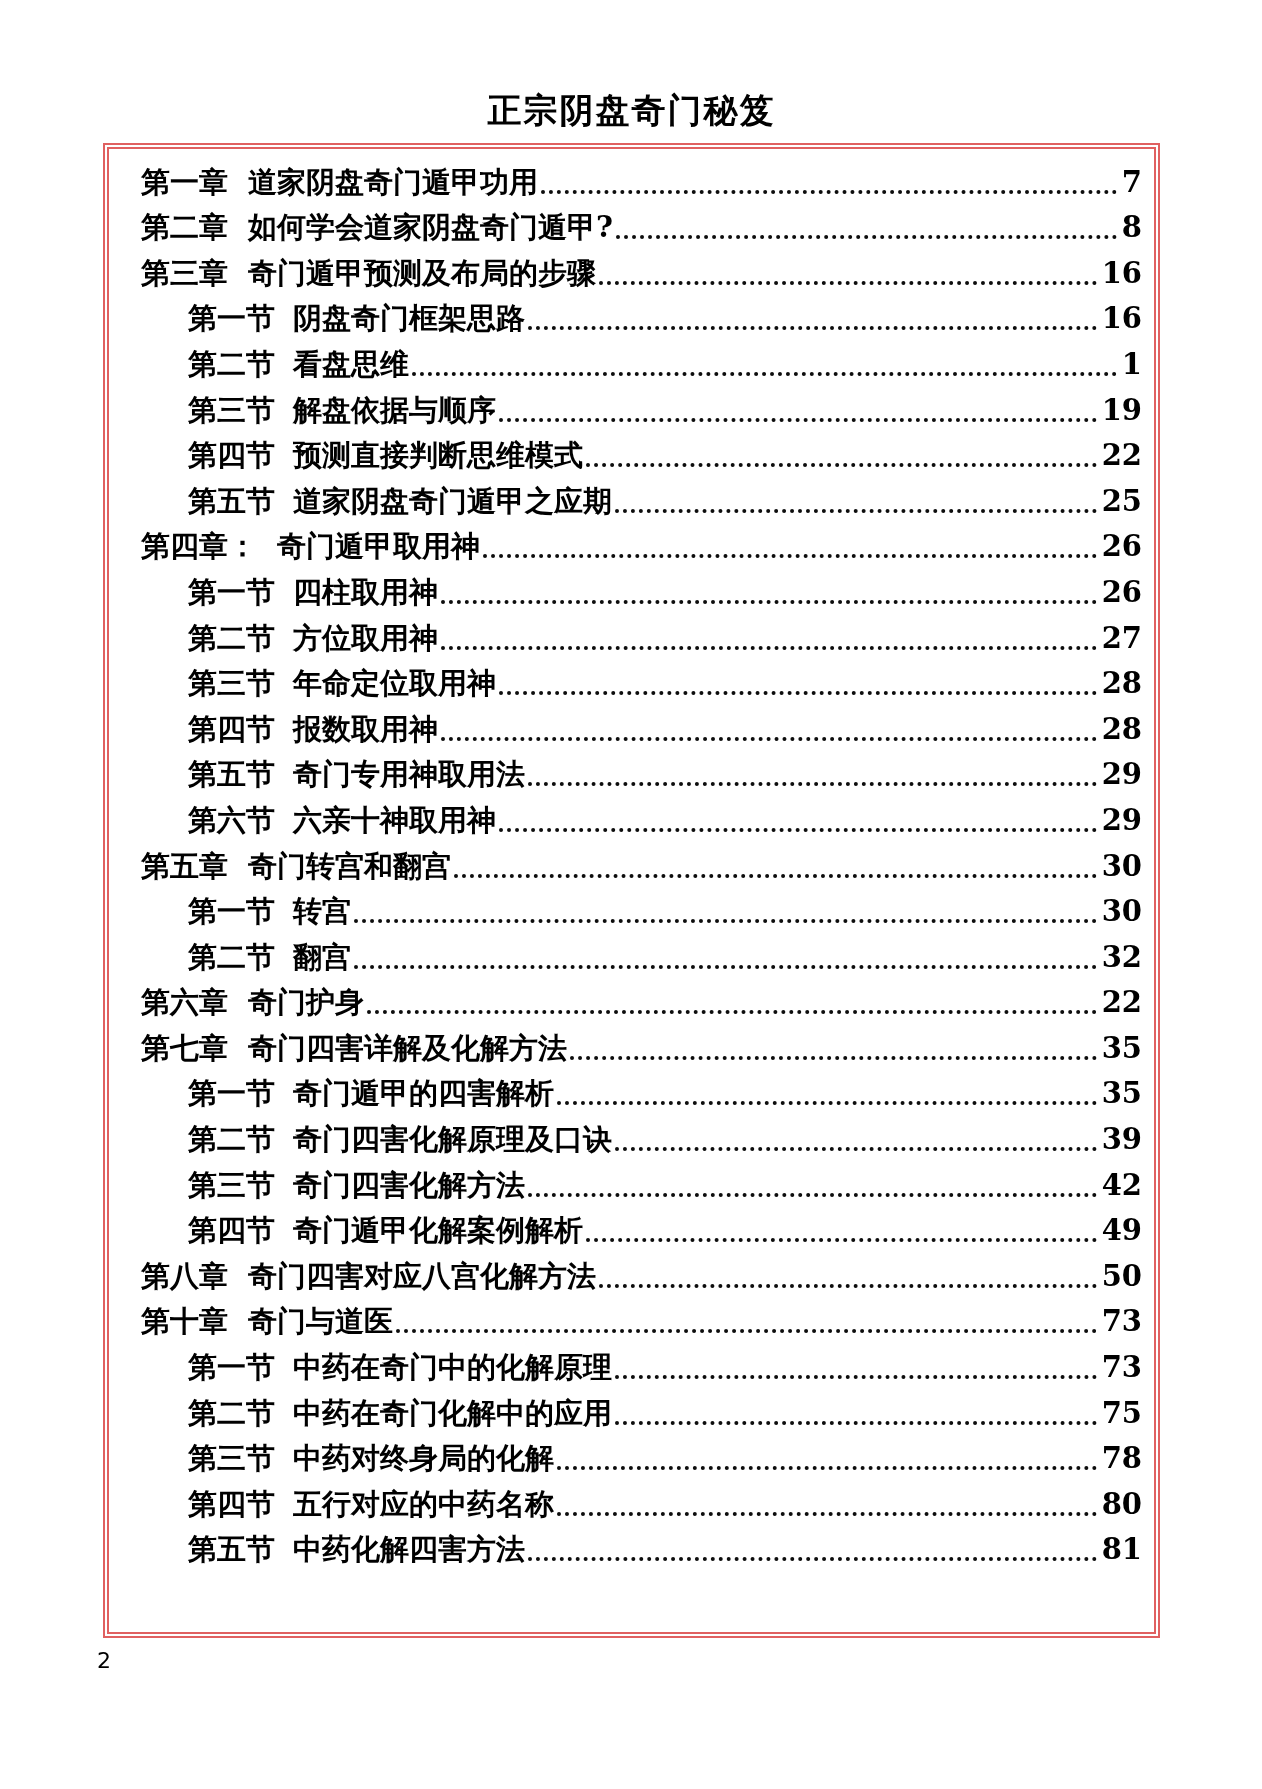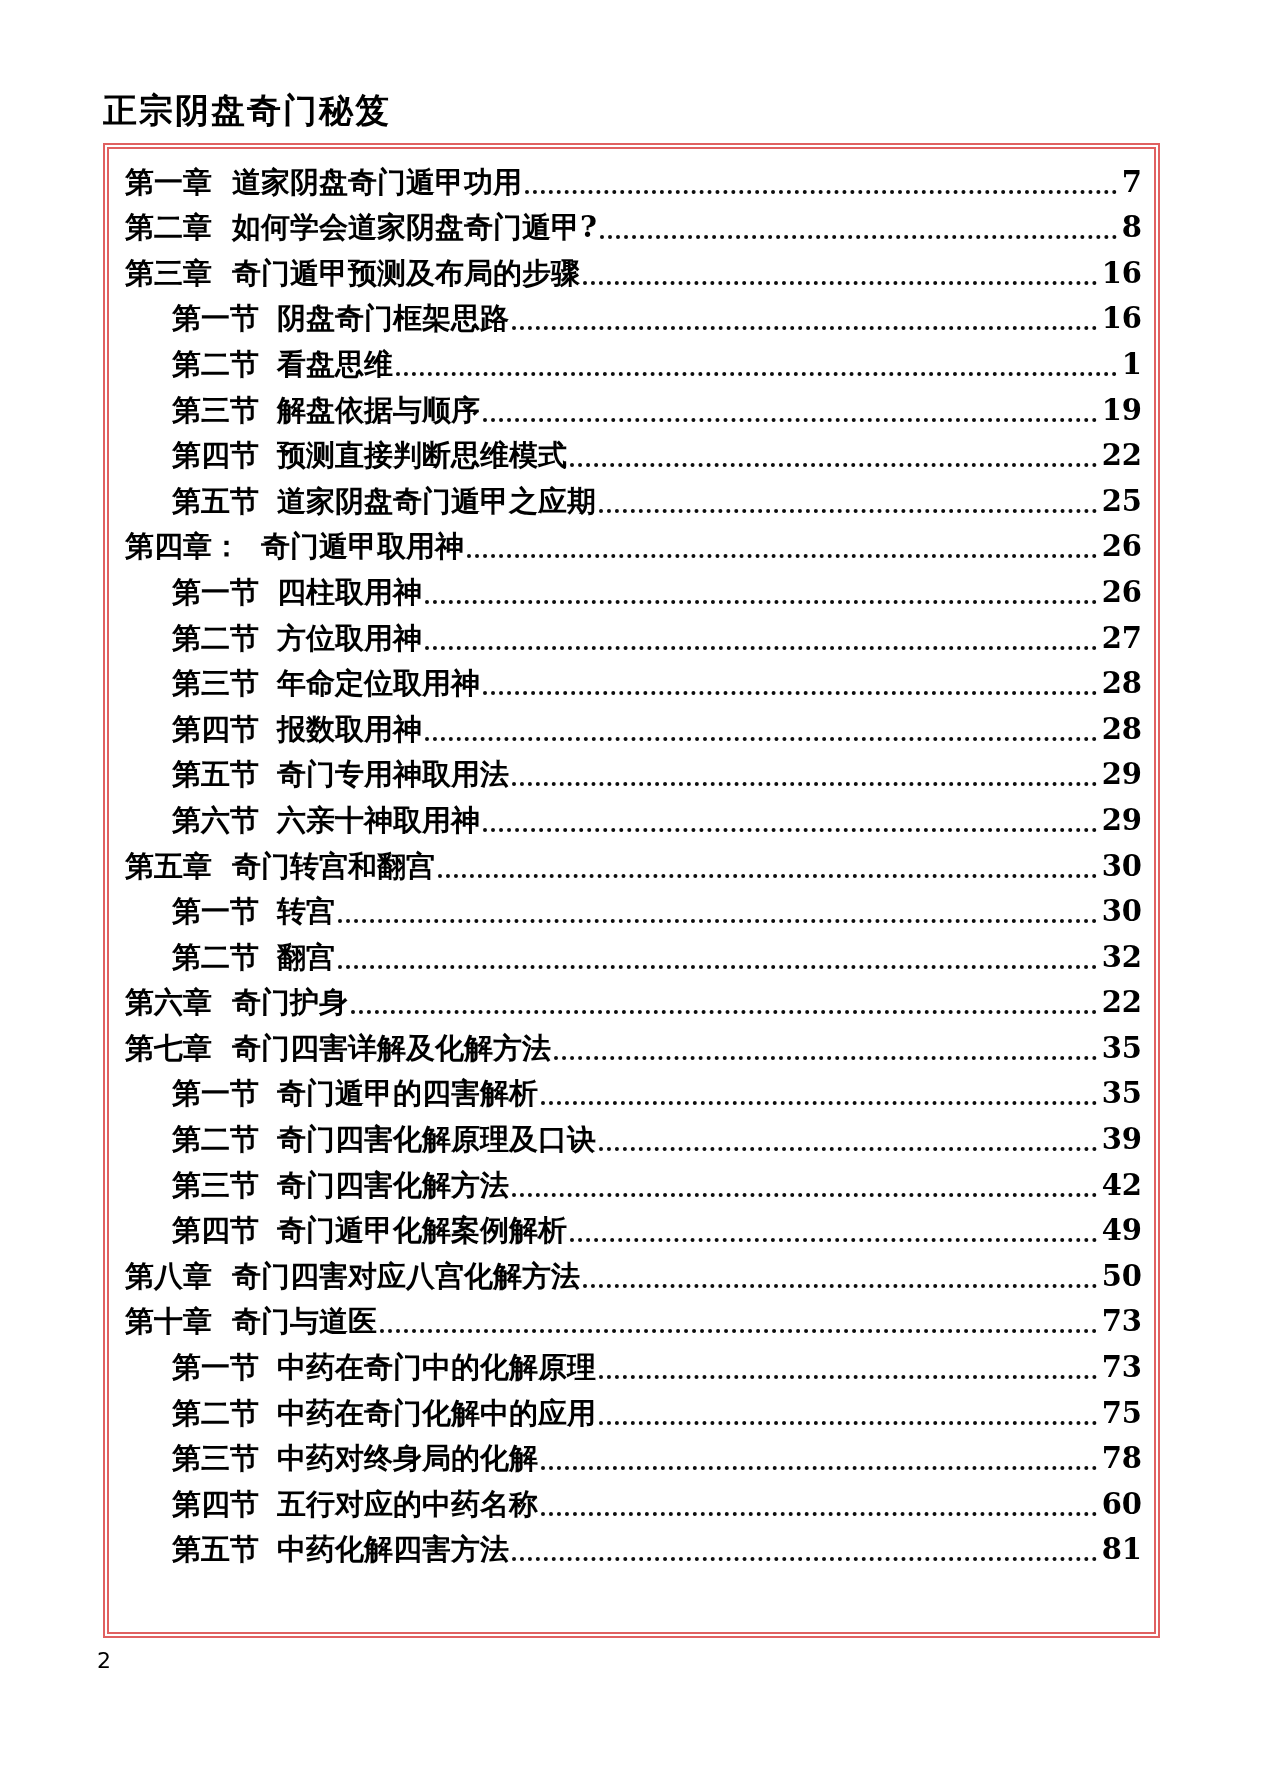--- a/index.html
+++ b/index.html
@@ -12,21 +12,21 @@
     width: 1262px;
     height: 1789px;
     font-family: "DejaVu Serif", "Liberation Serif", serif;
     color: #000000;
   }
   .doc-title {
     position: absolute;
     top: 88px;
     left: 103px;
     width: 1057px;
-    text-align: left;
+    text-align: center;
     font-size: 34px;
     font-weight: bold;
     letter-spacing: 2px;
     line-height: 1.3;
   }
   .toc-frame {
     position: absolute;
     left: 103px;
     top: 143px;
     width: 1057px;
@@ -36,20 +36,21 @@
     padding: 6px 12px 0 16px;
   }
   .toc-row {
     display: flex;
     align-items: flex-end;
     height: 45.6px;
     font-size: 29px;
     font-weight: bold;
     line-height: 38px;
     white-space: nowrap;
+    margin-left: 16px;
   }
   .toc-row.section {
     padding-left: 47px;
   }
   .toc-num {
     flex: none;
   }
   .toc-title {
     flex: none;
     margin-left: 20px;
@@ -262,21 +263,21 @@
       <div class="toc-row section">
         <span class="toc-num">第三节</span>
         <span class="toc-title">中药对终身局的化解</span>
         <span class="dot-leader"></span>
         <span class="toc-page">78</span>
       </div>
       <div class="toc-row section">
         <span class="toc-num">第四节</span>
         <span class="toc-title">五行对应的中药名称</span>
         <span class="dot-leader"></span>
-        <span class="toc-page">60</span>
+        <span class="toc-page">80</span>
       </div>
       <div class="toc-row section">
         <span class="toc-num">第五节</span>
         <span class="toc-title">中药化解四害方法</span>
         <span class="dot-leader"></span>
         <span class="toc-page">81</span>
       </div>
     </div>
 </div>
 

